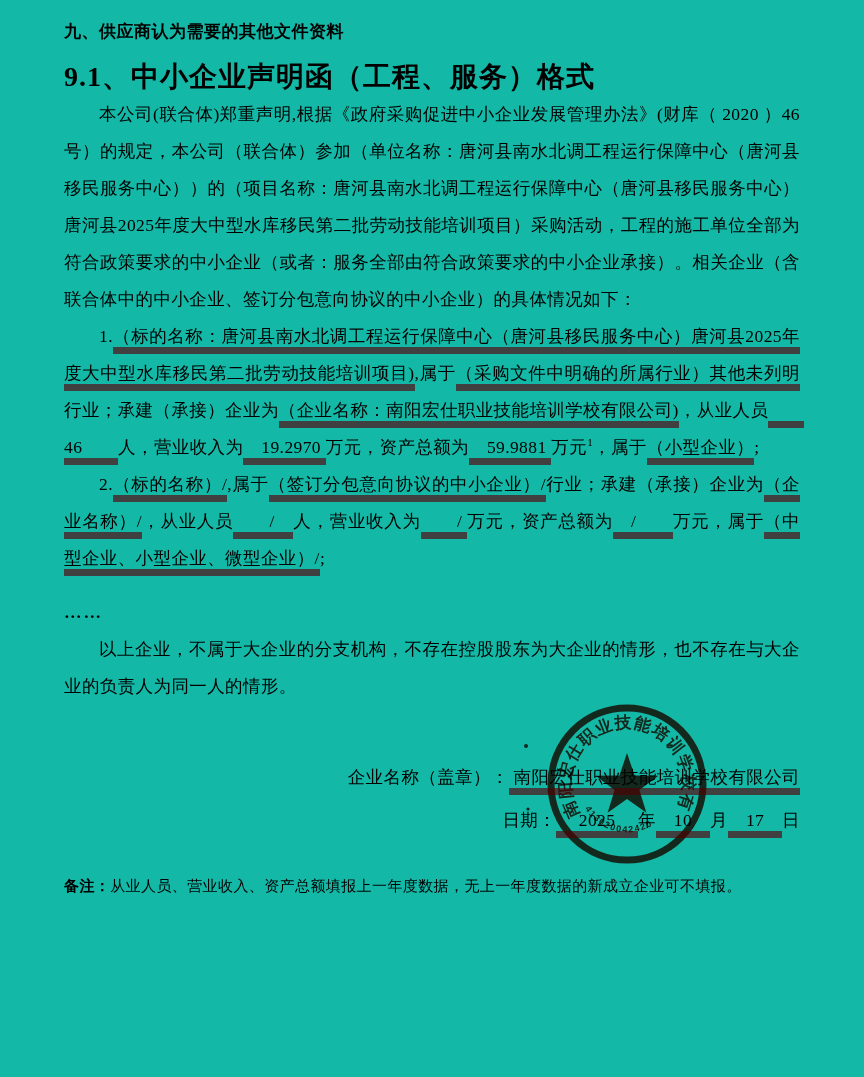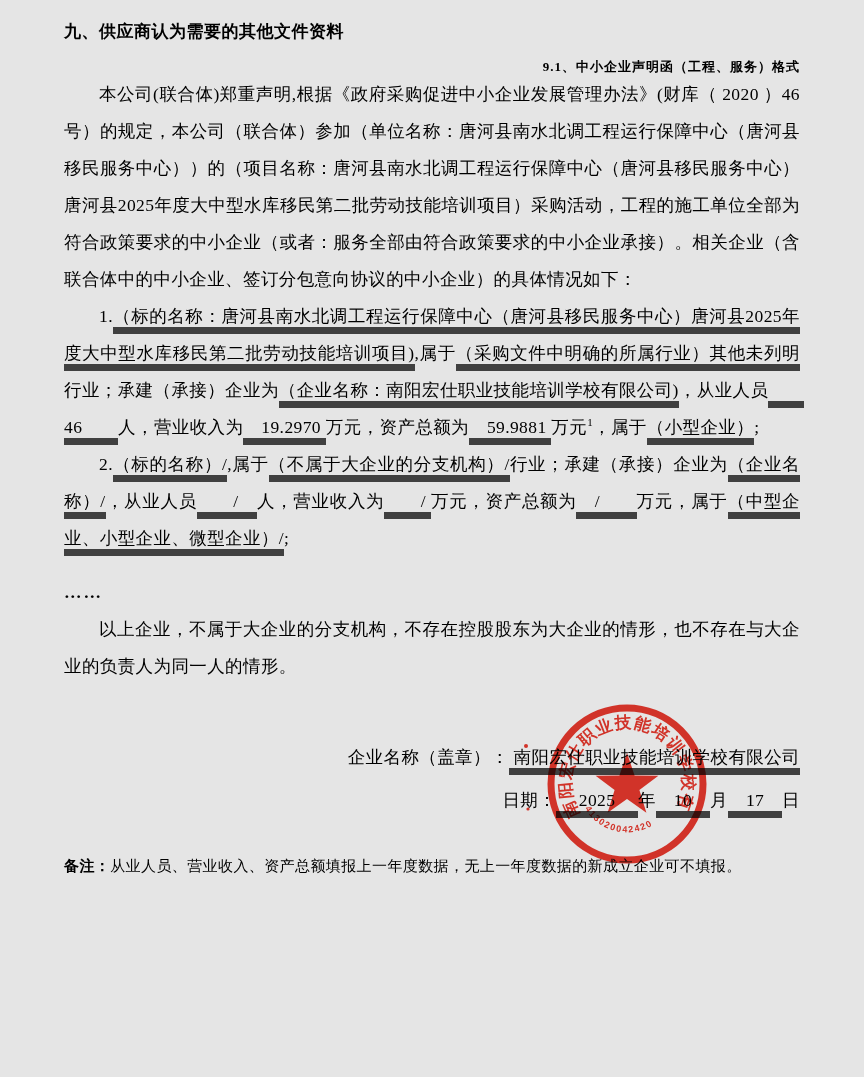--- a/index.html
+++ b/index.html
@@ -3,35 +3,35 @@
 <meta charset="utf-8">
 <title>中小企业声明函</title>
 <style>
   * { box-sizing: border-box; margin: 0; padding: 0; }
   html, body { background: #ffffff; }
   .page {
     position: relative;
     width: 864px;
     height: 1077px;
     margin: 0 auto;
-    background: #e5e5e5;
+    background: #14b8a6;
     color: #000000;
     font-family: "Liberation Serif", "DejaVu Serif", serif;
     overflow: hidden;
   }
   .doc { padding: 20px 64px 0 64px; }
   .section-heading {
     font-size: 17px;
     font-weight: bold;
     letter-spacing: 0.5px;
   }
   .doc-title {
     margin-top: 15px;
-    text-align: right;
-    font-size: 13px;
+    text-align: left;
+    font-size: 28px;
     font-weight: bold;
     letter-spacing: 1px;
   }
   .content { }
   .para {
     font-size: 17.5px;
     line-height: 37px;
     text-align: justify;
     letter-spacing: 0.4px;
   }
@@ -93,21 +93,21 @@
 
     <div class="section-heading">九、供应商认为需要的其他文件资料</div>
 
     <div class="doc-title">9.1、中小企业声明函（工程、服务）格式</div>
 
     <div class="content">
       <p class="para indent"><span>本公司(联合体)郑重声明,根据《政府采购促进中小企业发展管理办法》(财库（ 2020 ）46号）的规定，本公司（联合体）参加（单位名称：唐河县南水北调工程运行保障中心（唐河县移民服务中心））的（项目名称：唐河县南水北调工程运行保障中心（唐河县移民服务中心）唐河县2025年度大中型水库移民第二批劳动技能培训项目）采购活动，工程的施工单位全部为符合政策要求的中小企业（或者：服务全部由符合政策要求的中小企业承接）。相关企业（含联合体中的中小企业、签订分包意向协议的中小企业）的具体情况如下：</span></p>
 
       <p class="para indent"><span>1.</span><span class="u">（标的名称：唐河县南水北调工程运行保障中心（唐河县移民服务中心）唐河县2025年度大中型水库移民第二批劳动技能培训项目)</span><span>,属于</span><span class="u">（采购文件中明确的所属行业）其他未列明</span><span> 行业；承建（承接）企业为</span><span class="u">（企业名称：南阳宏仕职业技能培训学校有限公司)</span><span>，从业人员</span><span class="u">　　46　　</span><span>人，营业收入为</span><span class="u">　19.2970 </span><span>万元，资产总额为</span><span class="u">　59.9881 </span><span>万元</span><sup>1</sup><span>，属于</span><span class="u">（小型企业）</span><span>;</span></p>
 
-      <p class="para indent"><span>2.</span><span class="u">（标的名称）/</span><span>,属于</span><span class="u">（不属于大企业的分支机构）/</span><span>行业；承建（承接）企业为</span><span class="u">（企业名称）/</span><span>，从业人员</span><span class="u">　　/　</span><span>人，营业收入为</span><span class="u">　　/ </span><span>万元，资产总额为</span><span class="u">　/　　</span><span>万元，属于</span><span class="u">（中型企业、小型企业、微型企业）/</span><span>;</span></p>
+      <p class="para indent"><span>2.</span><span class="u">（标的名称）/</span><span>,属于</span><span class="u">（签订分包意向协议的中小企业）/</span><span>行业；承建（承接）企业为</span><span class="u">（企业名称）/</span><span>，从业人员</span><span class="u">　　/　</span><span>人，营业收入为</span><span class="u">　　/ </span><span>万元，资产总额为</span><span class="u">　/　　</span><span>万元，属于</span><span class="u">（中型企业、小型企业、微型企业）/</span><span>;</span></p>
 
       <p class="ellipsis-para">……</p>
 
       <p class="para indent after-ellipsis"><span>以上企业，不属于大企业的分支机构，不存在控股股东为大企业的情形，也不存在与大企业的负责人为同一人的情形。</span></p>
 
 
       <div class="signature-block">
         <div class="sig-line"><span>企业名称（盖章）：</span><span class="u"> 南阳宏仕职业技能培训学校有限公司 </span></div>
         <div class="sig-line"><span>日期：</span><span class="u">　 2025 　</span><span>年</span><span class="u">　10　</span><span>月</span><span class="u">　17　</span><span>日</span></div>
       </div>

